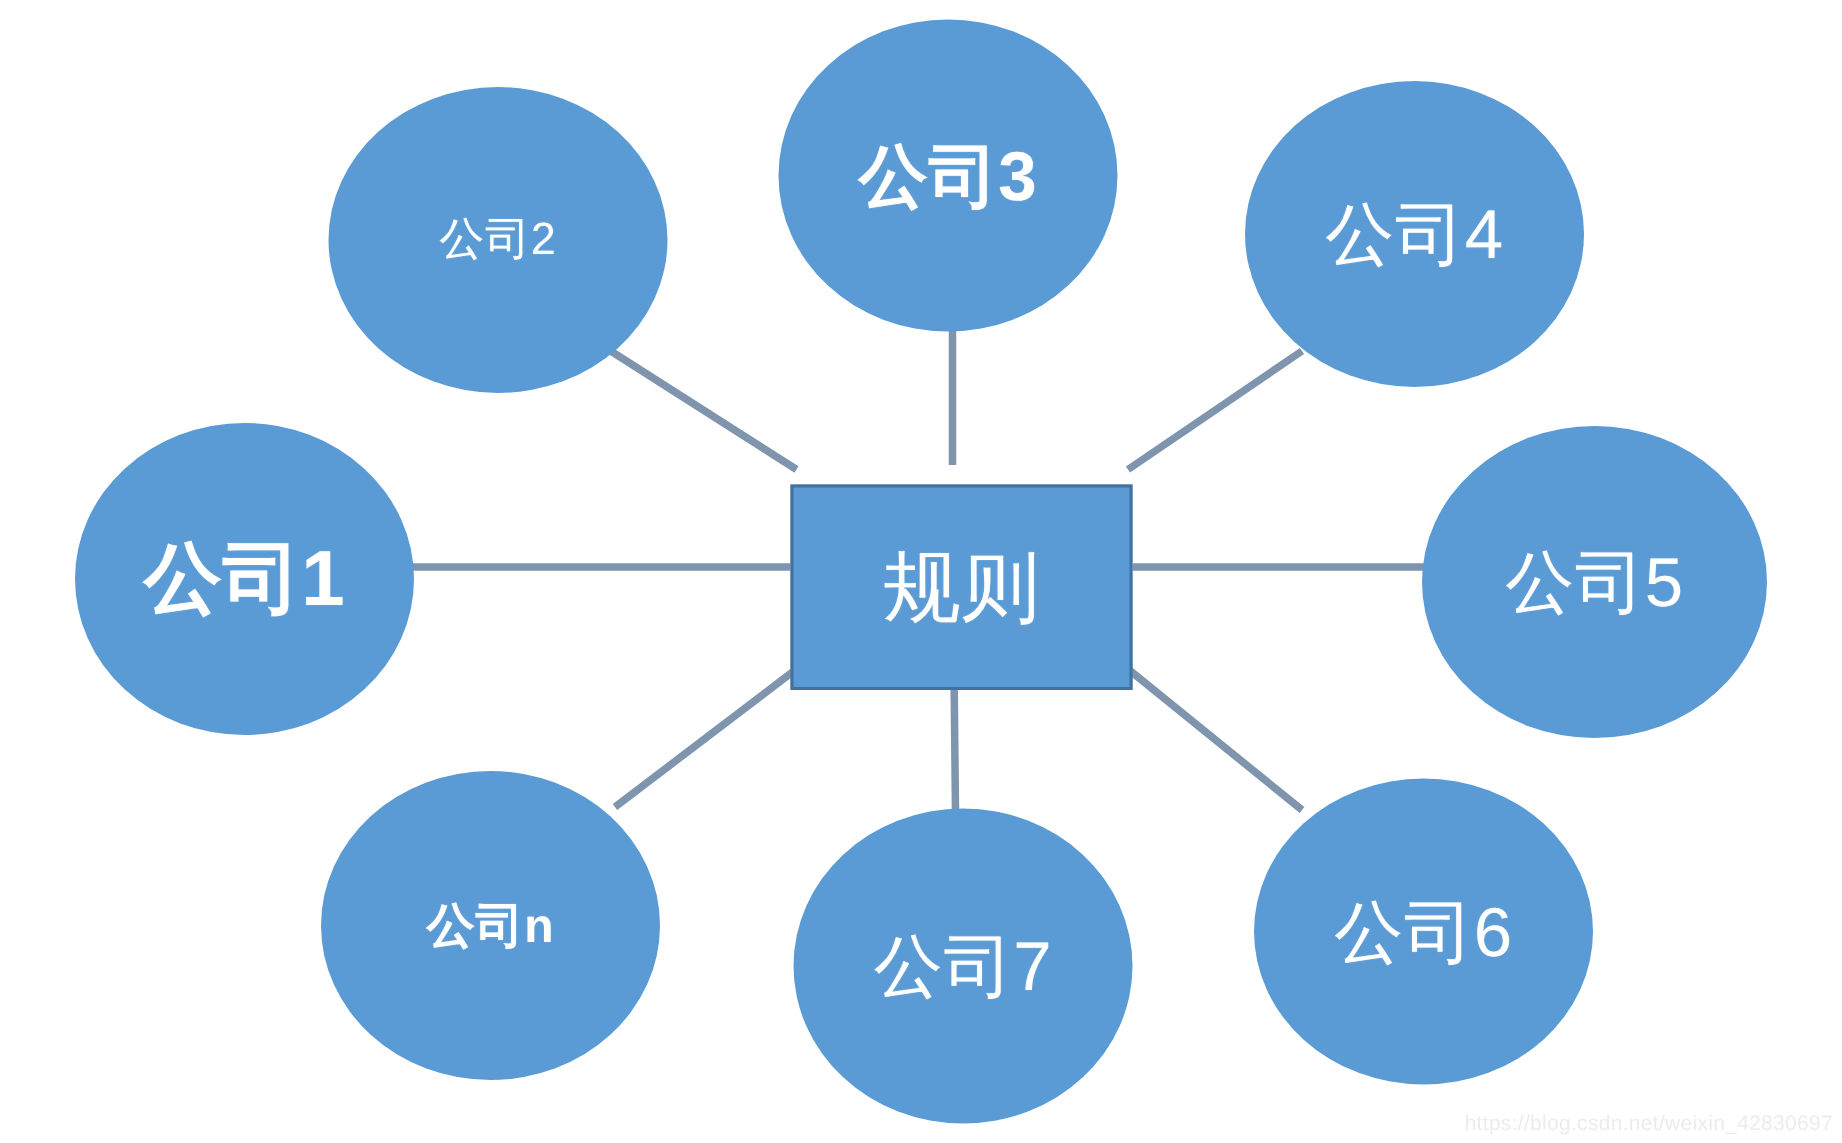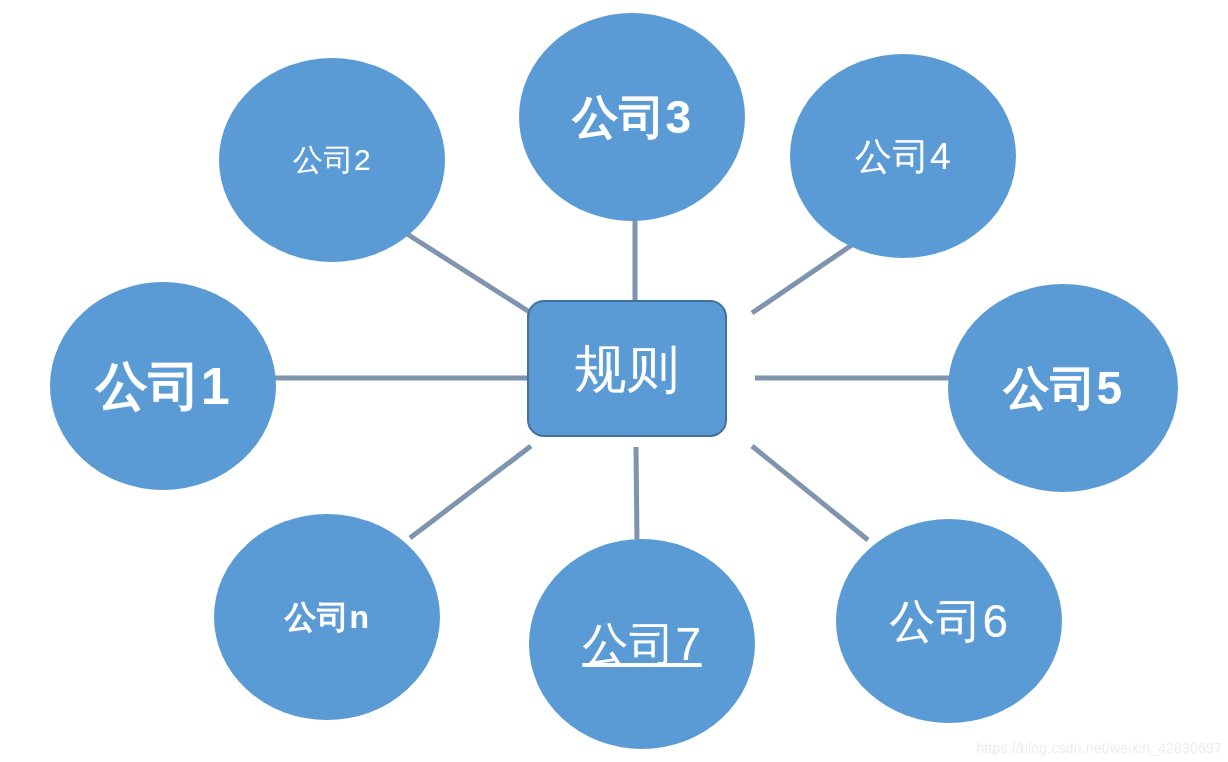--- a/index.html
+++ b/index.html
@@ -81,33 +81,33 @@
   <div id="node-layer">
       <div class="node node-ellipse bold" style="left: 50px; top: 282px; width: 226px; height: 208px; font-size: 52px;">
         <span class="node-label">公司1</span>
       </div>
       <div class="node node-ellipse" style="left: 219px; top: 58px; width: 226px; height: 204px; font-size: 30px;">
         <span class="node-label">公司2</span>
       </div>
       <div class="node node-ellipse bold" style="left: 519px; top: 13px; width: 226px; height: 208px; font-size: 46px;">
         <span class="node-label">公司3</span>
       </div>
-      <div class="node node-ellipse" style="left: 790px; top: 54px; width: 226px; height: 204px; font-size: 37px; justify-content: center;">
+      <div class="node node-ellipse" style="left: 830px; top: 54px; width: 226px; height: 204px; font-size: 46px; justify-content: center;">
         <span class="node-label">公司4</span>
       </div>
-      <div class="node node-ellipse" style="left: 948px; top: 284px; width: 230px; height: 208px; font-size: 46px; font-weight: bold;">
+      <div class="node node-ellipse" style="left: 948px; top: 284px; width: 230px; height: 208px; font-size: 46px;">
         <span class="node-label">公司5</span>
       </div>
       <div class="node node-ellipse" style="left: 836px; top: 519px; width: 226px; height: 204px; font-size: 46px;">
         <span class="node-label">公司6</span>
       </div>
-      <div class="node node-ellipse" style="left: 529px; top: 539px; width: 226px; height: 210px; font-size: 46px; text-decoration: underline;">
+      <div class="node node-ellipse" style="left: 529px; top: 539px; width: 226px; height: 210px; font-size: 46px;">
         <span class="node-label">公司7</span>
       </div>
       <div class="node node-ellipse bold" style="left: 214px; top: 514px; width: 226px; height: 206px; font-size: 32px;">
         <span class="node-label">公司n</span>
       </div>
-      <div class="node node-rect" style="left: 527px; top: 300px; width: 200px; height: 137px; font-size: 52px; border-radius: 17px;">
+      <div class="node node-rect" style="left: 527px; top: 323px; width: 228px; height: 137px; font-size: 52px;">
         <span class="node-label">规则</span>
       </div>
     </div>
   <div id="watermark">https://blog.csdn.net/weixin_42830697</div>
 </div>
 
 </body></html>

